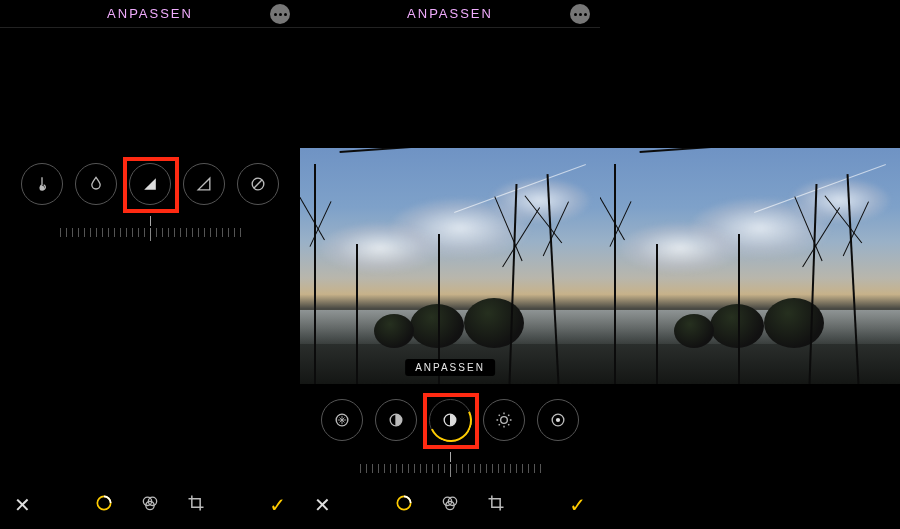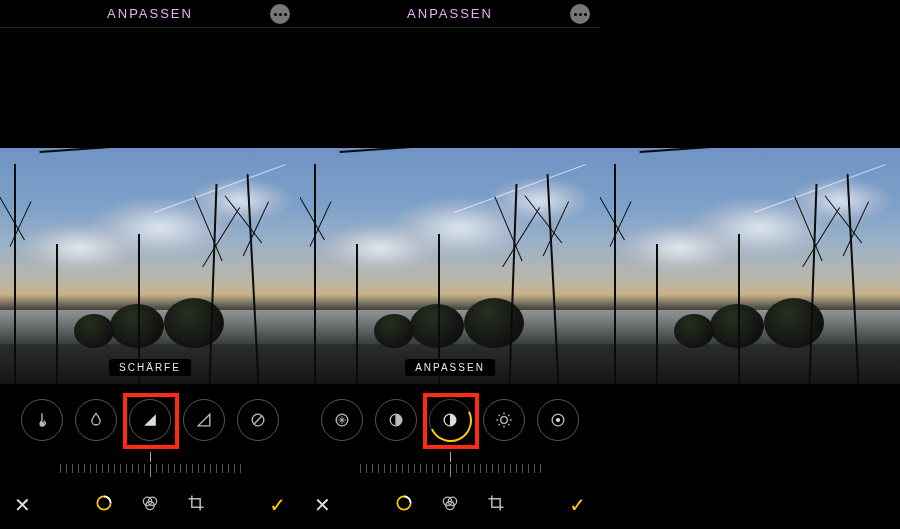--- a/index.html
+++ b/index.html
@@ -208,38 +208,20 @@
 <div class="panel">
   <div class="topbar">
     <div class="title">ANPASSEN</div>
     <div class="more">
         <span></span>
         <span></span>
         <span></span>
       </div>
   </div>
   <div class="gap"></div>
-  <div class="photo">
-    <div class="sky"></div>
-    <div class="cloud c1"></div>
-      <div class="cloud c2"></div>
-      <div class="cloud c3"></div>
-    <div class="streak"></div>
-    <div class="snow"></div>
-    <div class="bush b1"></div>
-      <div class="bush b2"></div>
-      <div class="bush b3"></div>
-    <div class="branchTop"></div>
-    <div class="tree t1"></div>
-      <div class="tree t2"></div>
-      <div class="tree t3"></div>
-      <div class="tree t4"></div>
-      <div class="tree t5"></div>
-    <div class="adj-label">SCHÄRFE</div>
-  </div>
 
   <div class="adj-row">
     <div class="adj-btn">
       <svg viewBox="0 0 24 24" fill="none" stroke="#bbb" stroke-width="1.6">
           <path d="M12 4v9a3 3 0 1 0 2 0"></path>
           <circle cx="12" cy="17" r="2.2" fill="#bbb"></circle>
         </svg>
     </div>
     <div class="adj-btn">
       <svg viewBox="0 0 24 24" fill="none" stroke="#bbb" stroke-width="1.6">

